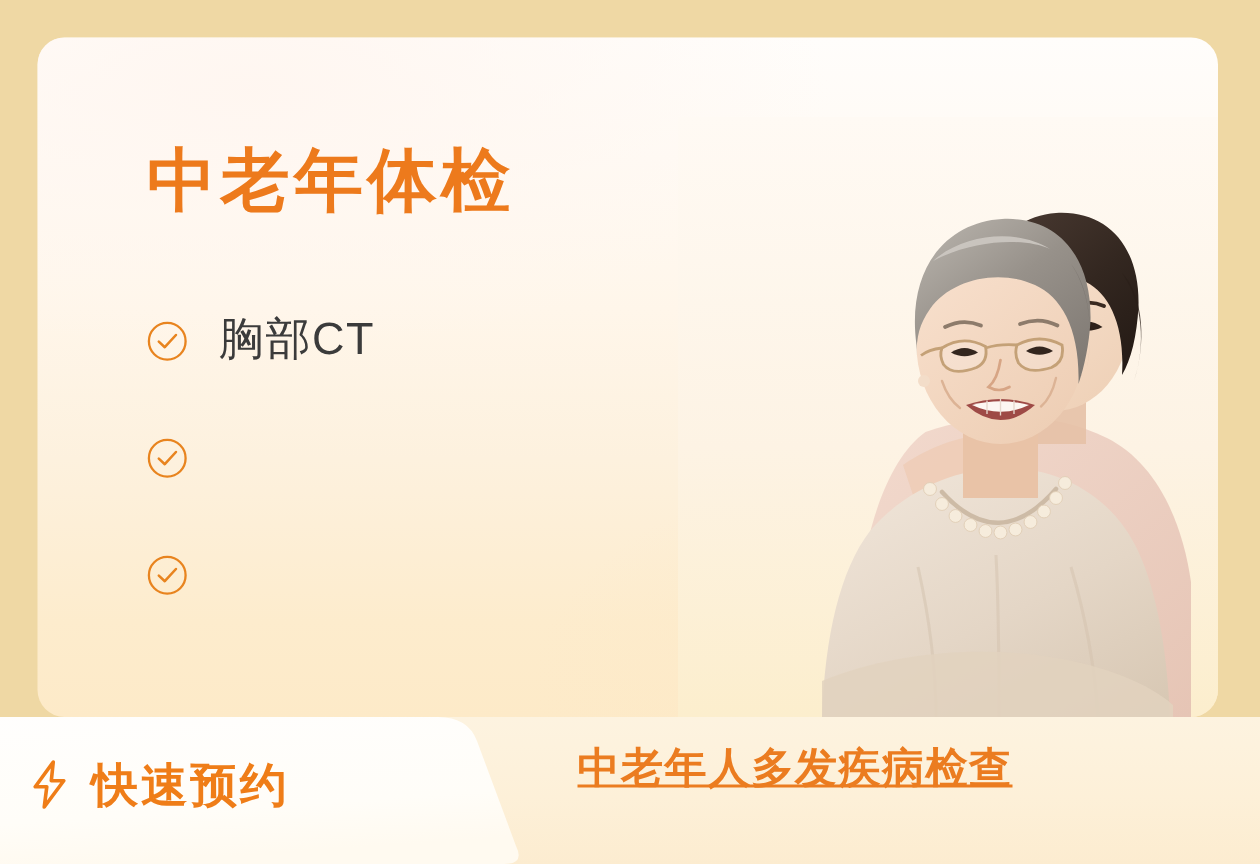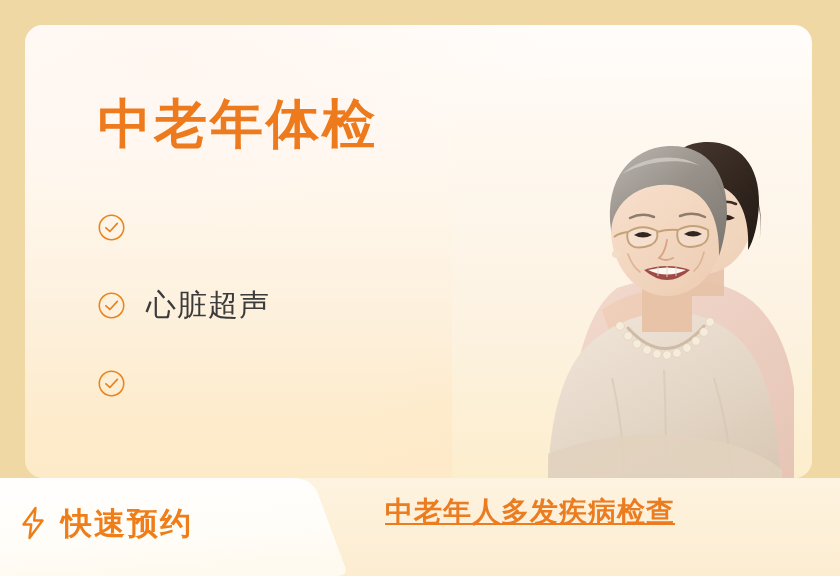--- a/index.html
+++ b/index.html
@@ -47,21 +47,21 @@
       radial-gradient(ellipse 70% 55% at 18% 8%, rgba(255,246,240,0.95) 0%, rgba(255,246,240,0) 70%),
       radial-gradient(ellipse 60% 50% at 85% 95%, rgba(253,232,197,0.75) 0%, rgba(253,232,197,0) 72%);
     pointer-events: none;
   }
 
   
   .headline {
     position: absolute;
     left: 73px;
     top: 72px;
-    font-size: 53px;
+    font-size: 46px;
     font-weight: 700;
     letter-spacing: 3px;
     color: #ed7a1c;
     line-height: 1;
     white-space: nowrap;
   }
 
   
   .feature-list {
     position: absolute;
@@ -172,30 +172,30 @@
 
     <div class="feature-list">
 
       <div class="feature-row">
         <span class="check-icon">
           <svg viewBox="0 0 32 32" width="29" height="29" aria-hidden="true">
             <circle cx="16" cy="16" r="13.5" fill="none" stroke="#e8841f" stroke-width="1.7"></circle>
             <path d="M9.8 16.3 L14.2 20.4 L22.4 11.4" fill="none" stroke="#e8841f" stroke-width="1.9" stroke-linecap="round" stroke-linejoin="round"></path>
           </svg>
         </span>
+        <span class="feature-label">胸部CT</span>
       </div>
 
       <div class="feature-row">
         <span class="check-icon">
           <svg viewBox="0 0 32 32" width="29" height="29" aria-hidden="true">
             <circle cx="16" cy="16" r="13.5" fill="none" stroke="#e8841f" stroke-width="1.7"></circle>
             <path d="M9.8 16.3 L14.2 20.4 L22.4 11.4" fill="none" stroke="#e8841f" stroke-width="1.9" stroke-linecap="round" stroke-linejoin="round"></path>
           </svg>
         </span>
-        <span class="feature-label">心脏超声</span>
       </div>
 
       <div class="feature-row">
         <span class="check-icon">
           <svg viewBox="0 0 32 32" width="29" height="29" aria-hidden="true">
             <circle cx="16" cy="16" r="13.5" fill="none" stroke="#e8841f" stroke-width="1.7"></circle>
             <path d="M9.8 16.3 L14.2 20.4 L22.4 11.4" fill="none" stroke="#e8841f" stroke-width="1.9" stroke-linecap="round" stroke-linejoin="round"></path>
           </svg>
         </span>
       </div>

